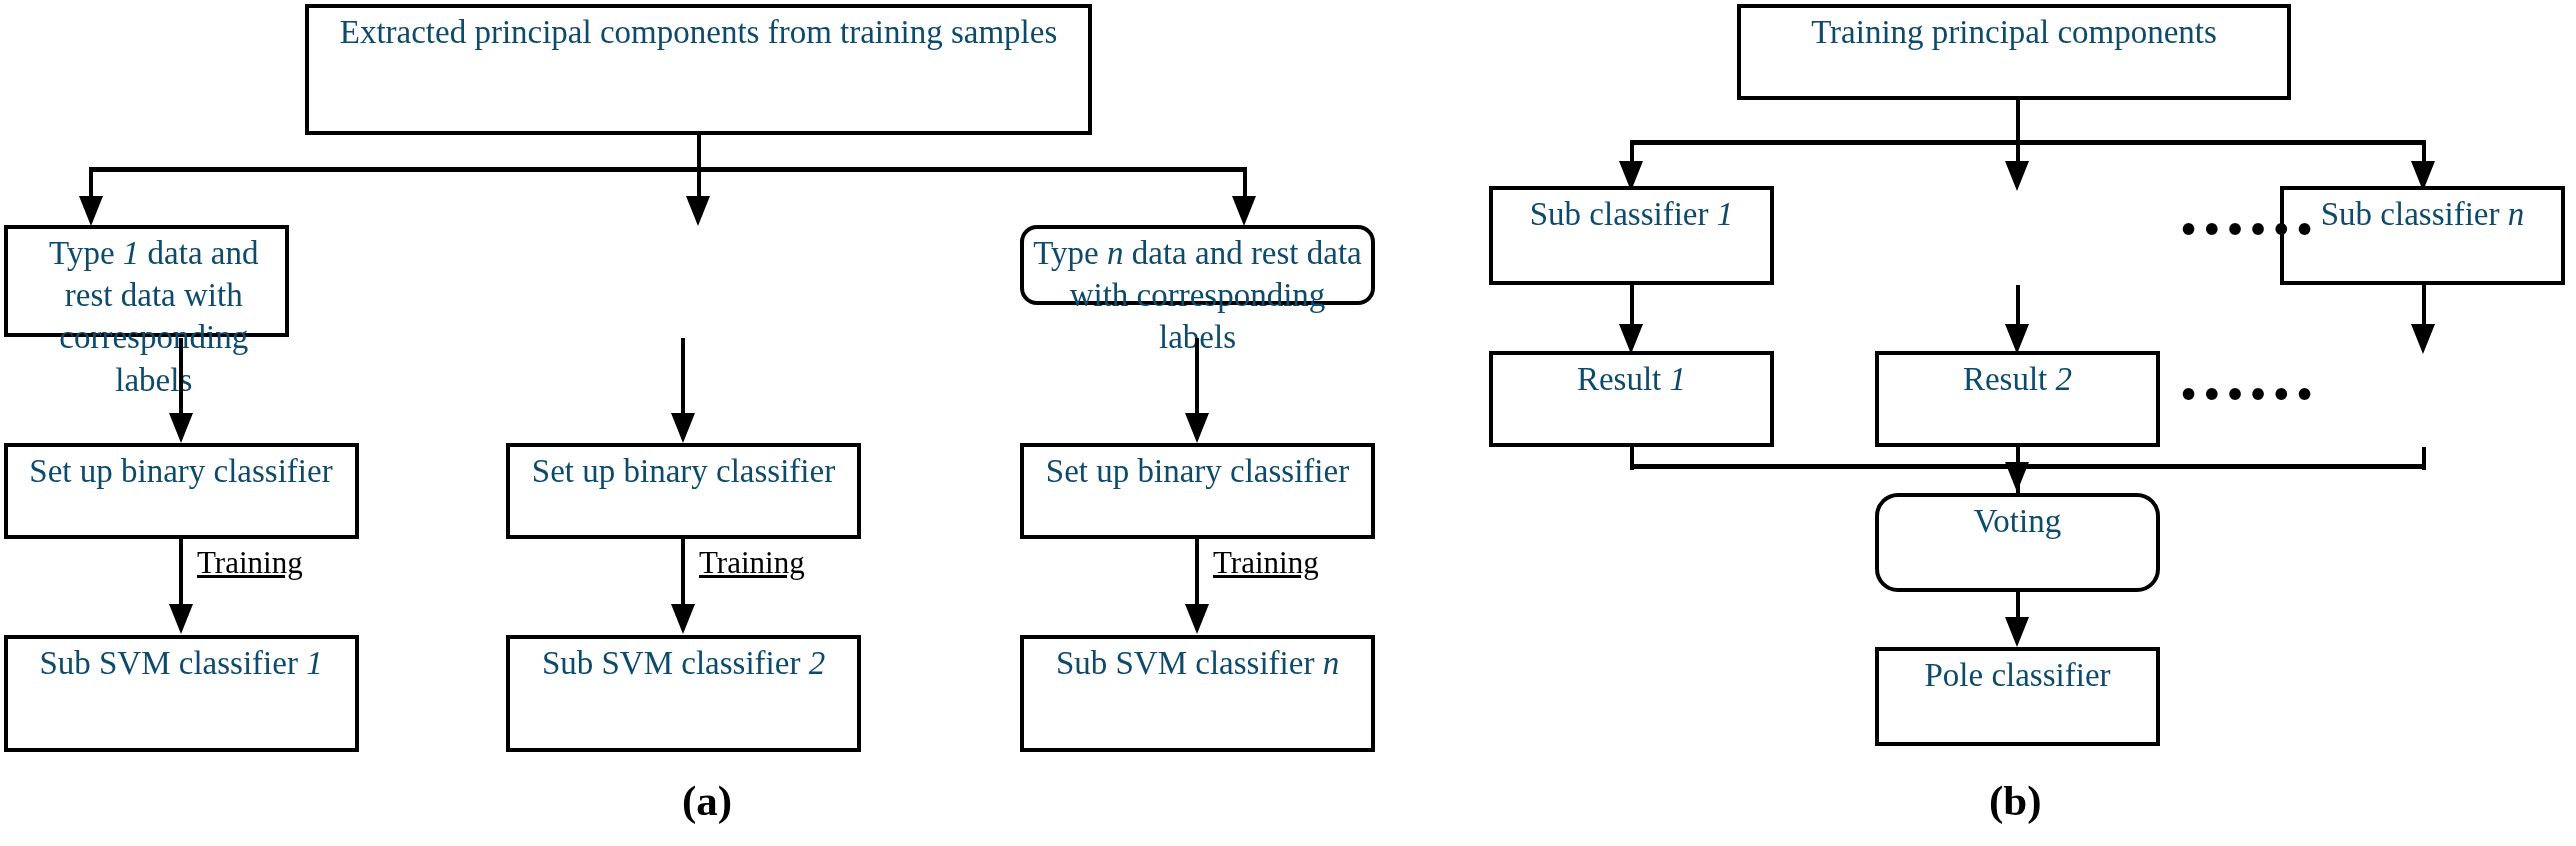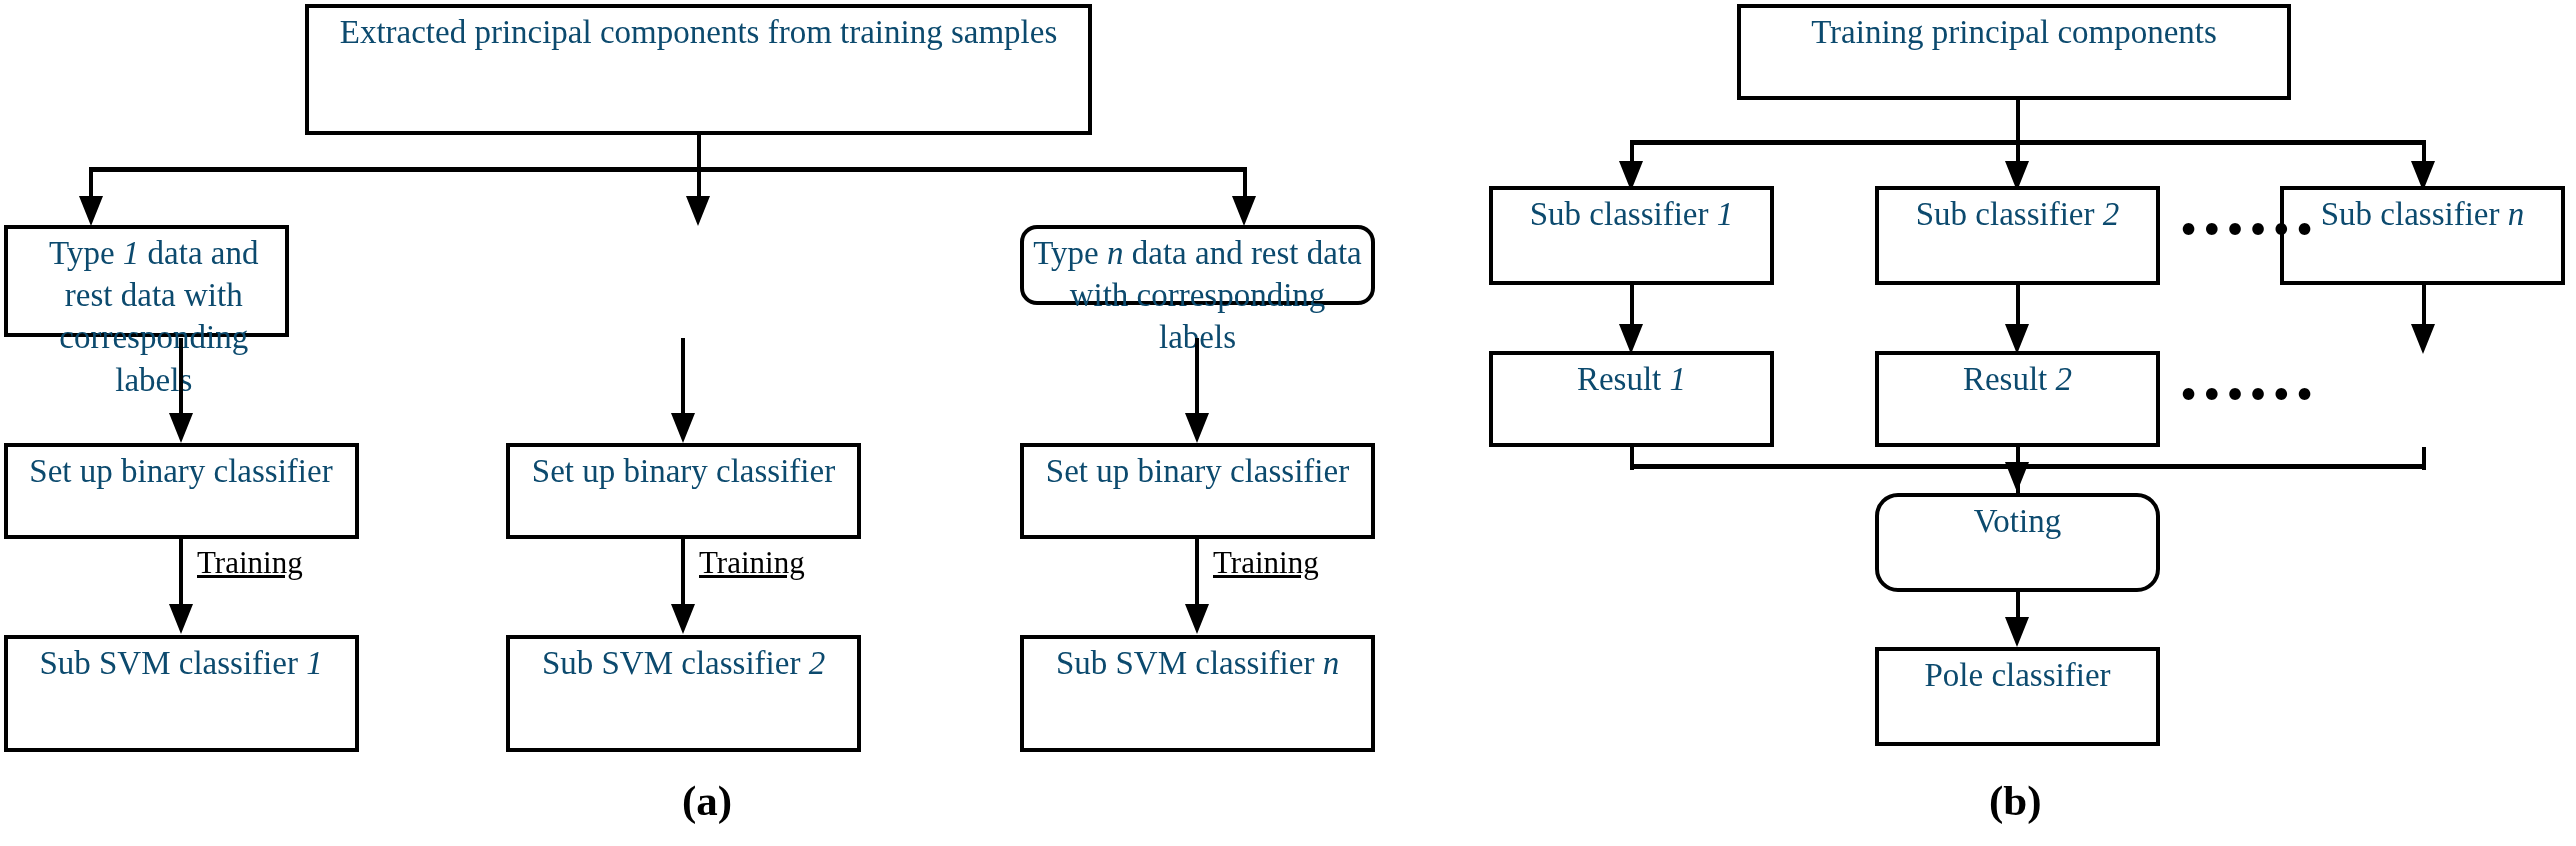--- a/index.html
+++ b/index.html
@@ -178,23 +178,20 @@
 
   <div class="vline" style="left:2016px; top:140px; height:25px;"></div>
   <div class="arrow" style="left:2005px; top:161px;"></div>
 
   <div class="vline" style="left:2422px; top:140px; height:25px;"></div>
   <div class="arrow" style="left:2411px; top:161px;"></div>
 
   <div class="node" style="left:1489px; top:186px; width:285px; height:99px;">
     <span class="txt"><span>Sub classifier </span><em>1</em></span>
   </div>
-  <div class="node" style="left:1875px; top:186px; width:285px; height:99px;">
-    <span class="txt"><span>Sub classifier </span><em>2</em></span>
-  </div>
   <div class="node" style="left:2280px; top:186px; width:285px; height:99px;">
     <span class="txt"><span>Sub classifier </span><em>n</em></span>
   </div>
   <div class="dots" style="left:2178px; top:211px;">••••••</div>
 
   <div class="vline" style="left:1630px; top:285px; height:44px;"></div>
   <div class="arrow" style="left:1619px; top:324px;"></div>
 
   <div class="vline" style="left:2016px; top:285px; height:44px;"></div>
   <div class="arrow" style="left:2005px; top:324px;"></div>

